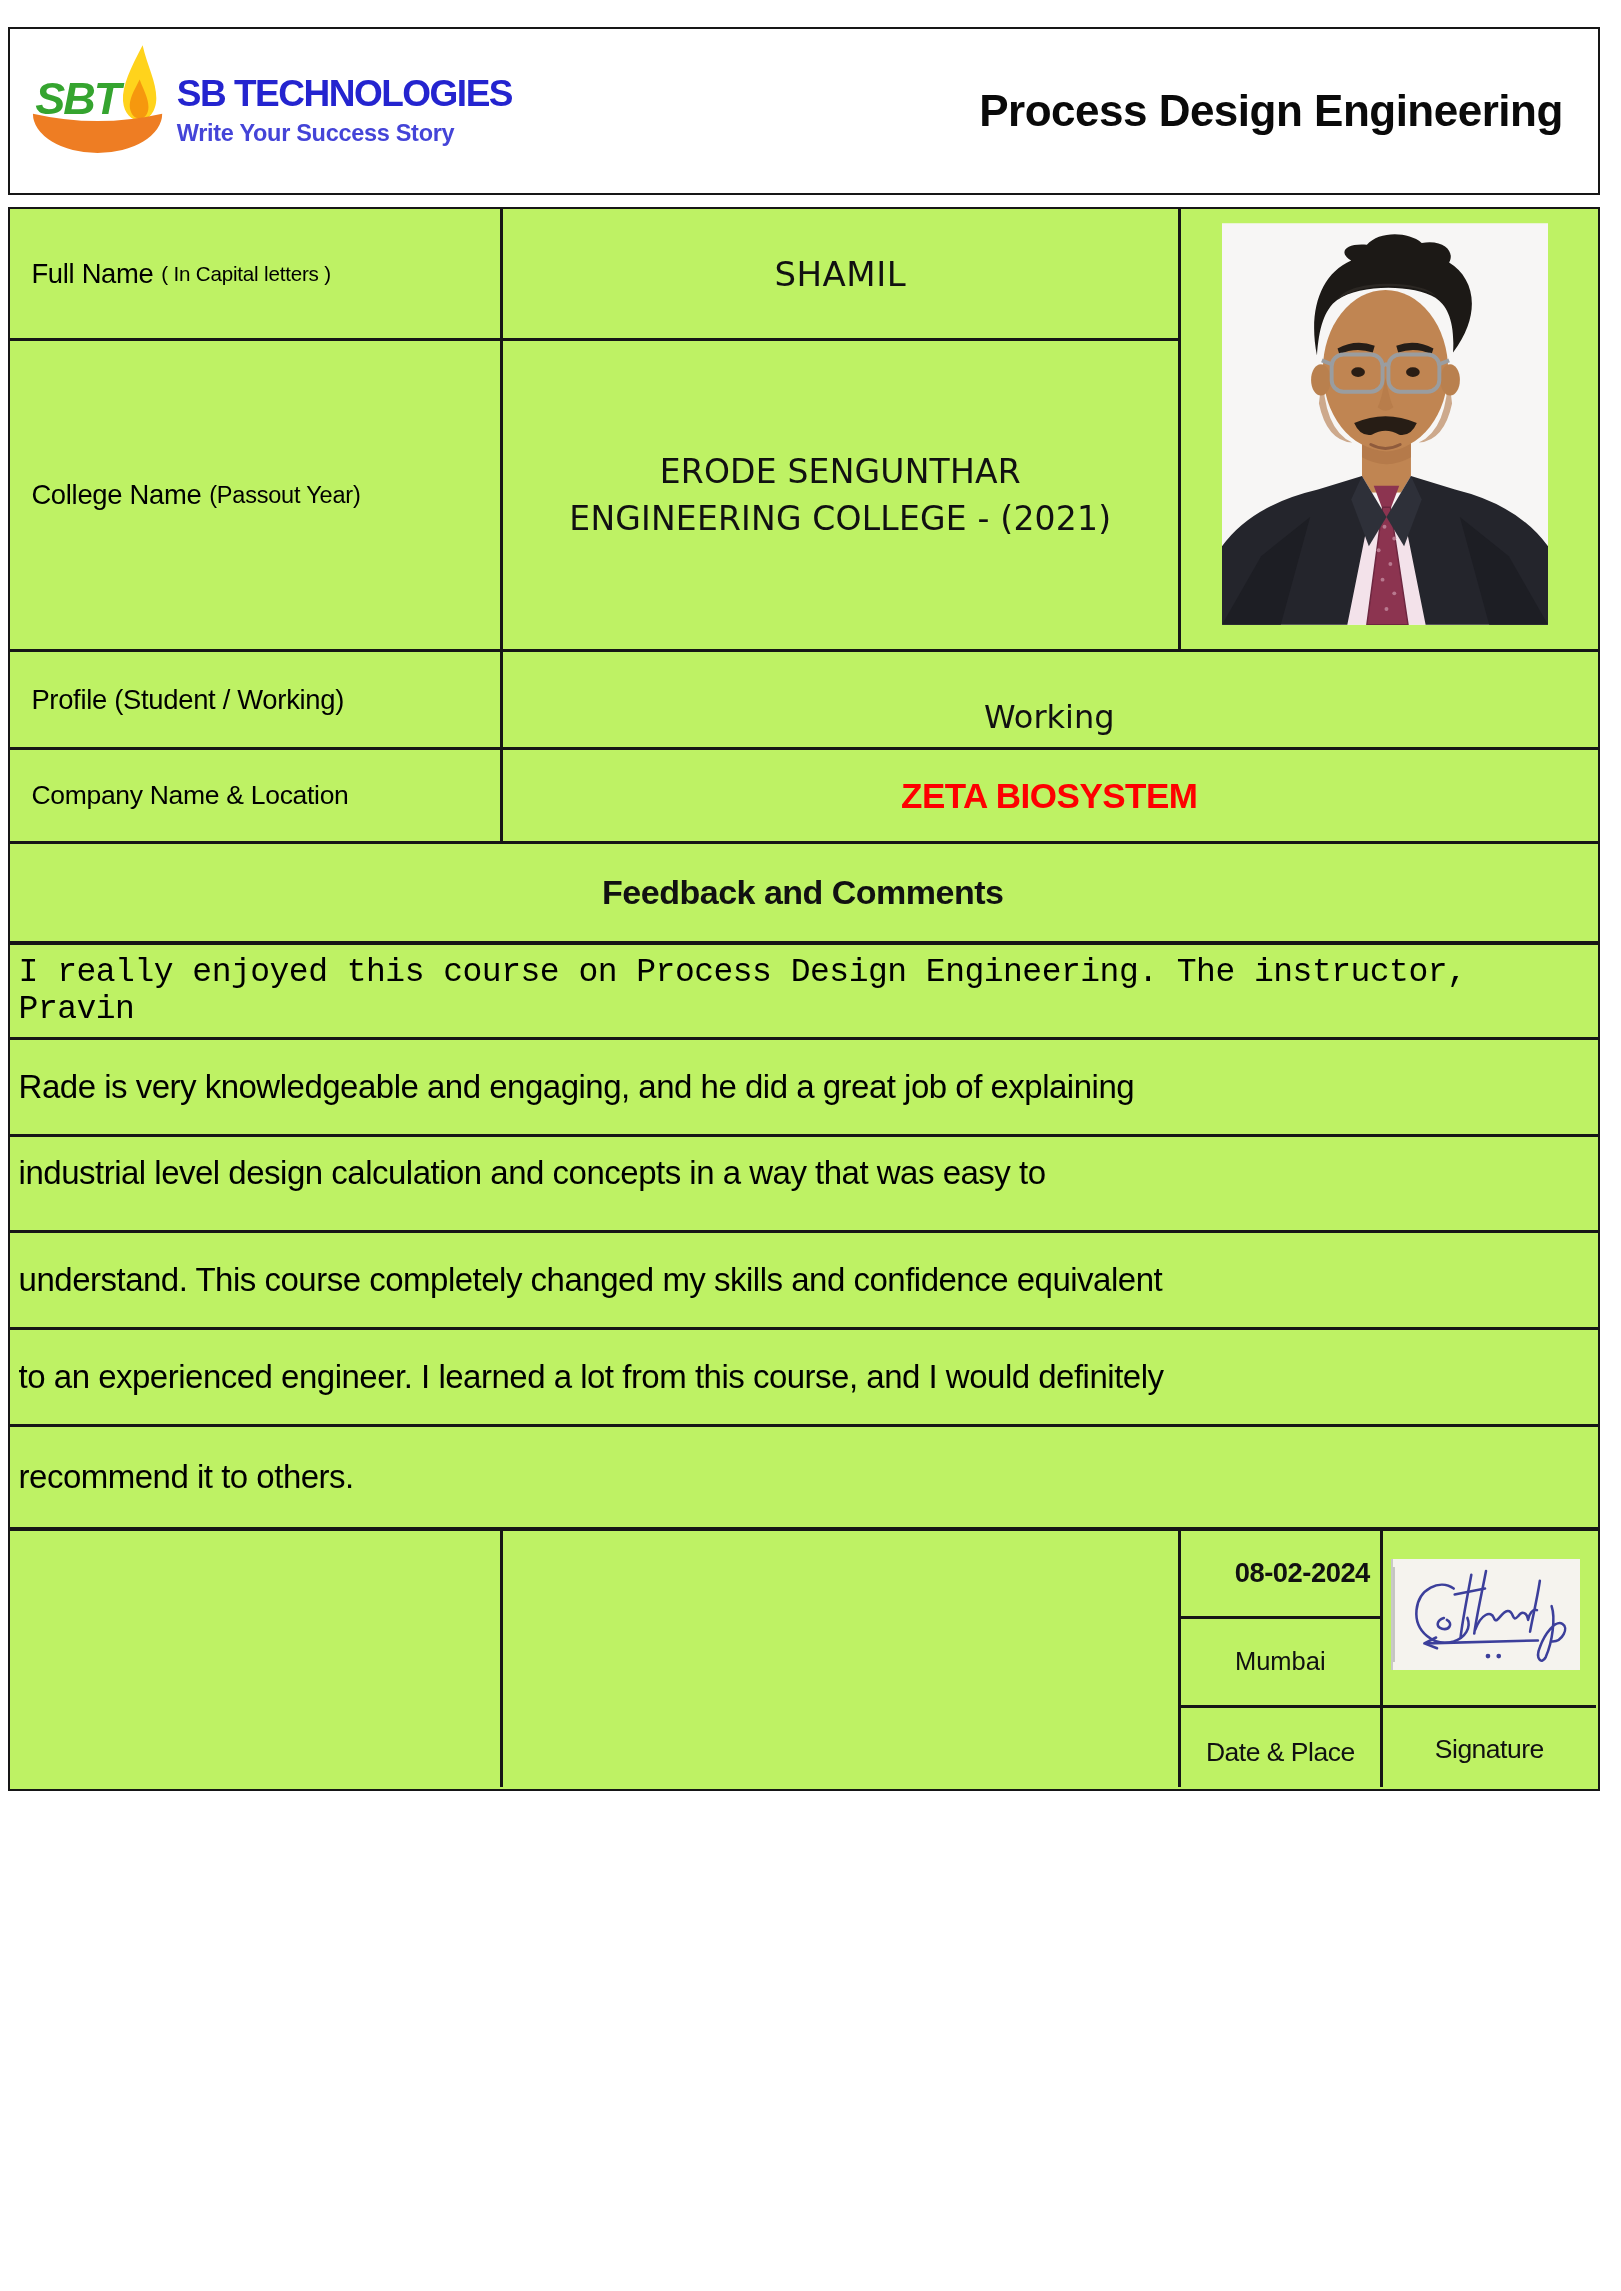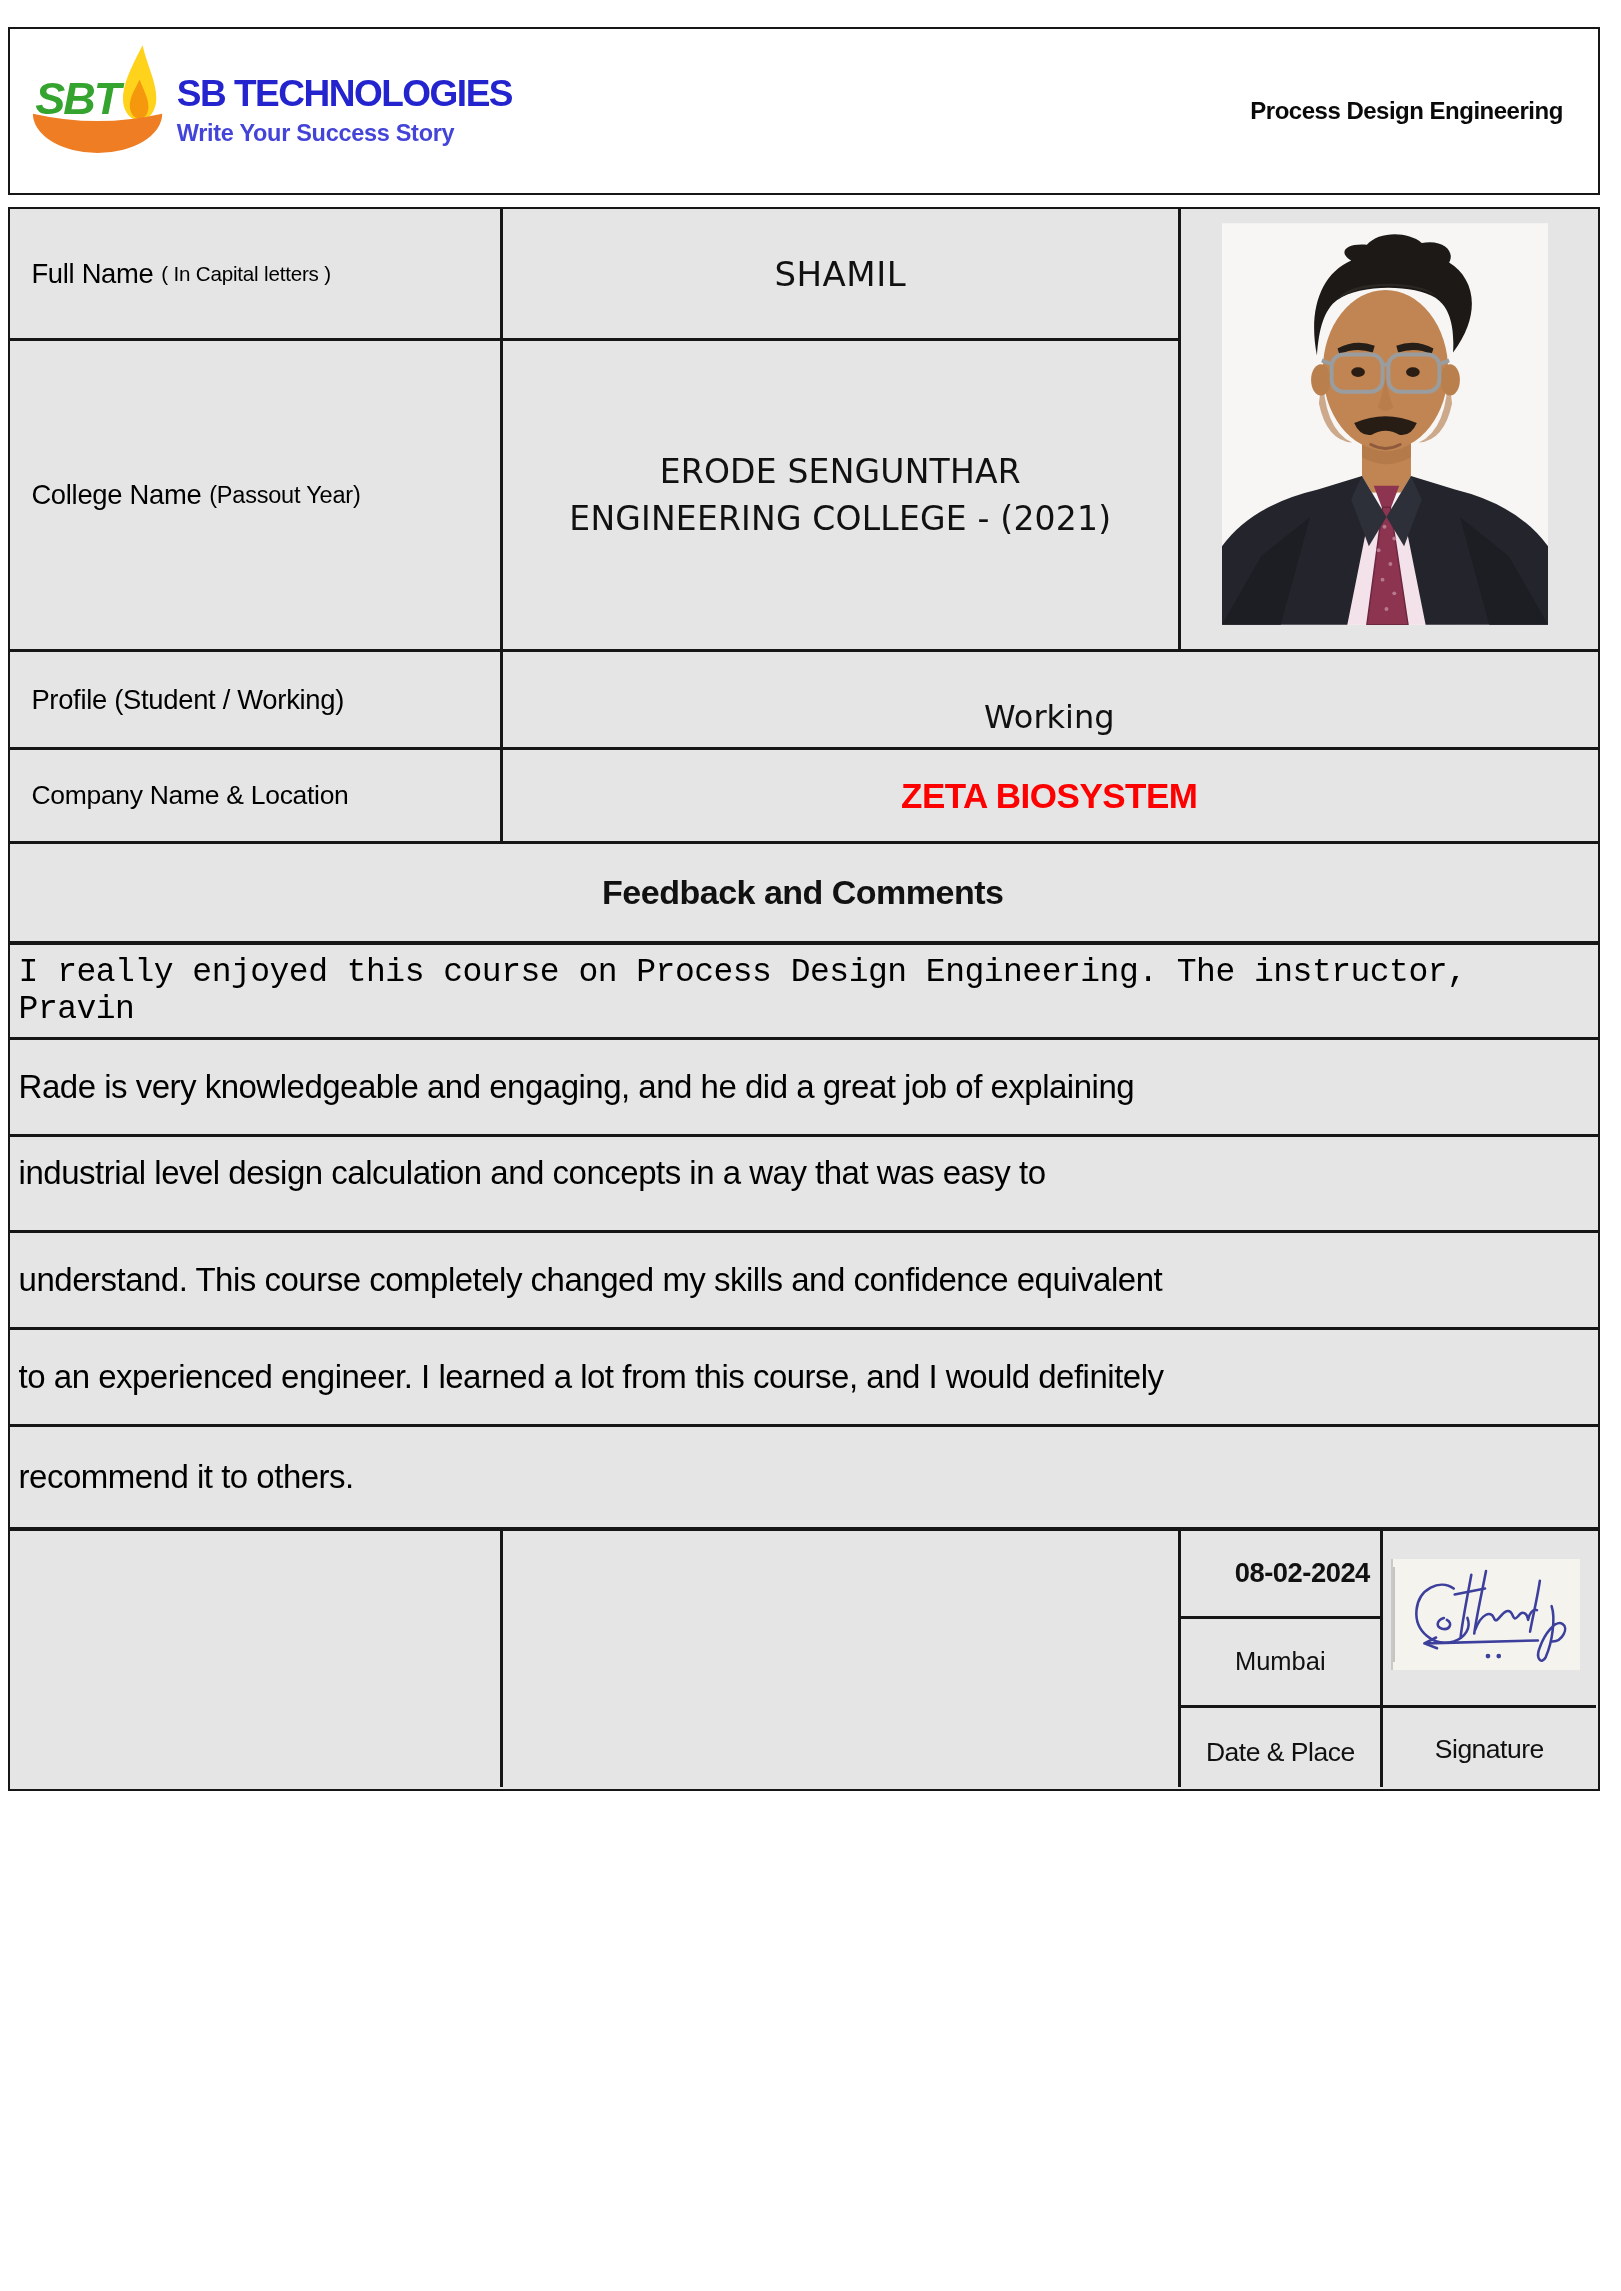--- a/index.html
+++ b/index.html
@@ -26,26 +26,26 @@
   .logo-text{position:absolute;left:167px;top:45px;}
   .logo-company{
     font-weight:bold;font-size:37px;line-height:1.1;color:#2424cf;letter-spacing:-1.5px;
   }
   .logo-tagline{
     font-weight:600;font-size:23.5px;line-height:1.2;color:#4444d8;margin-top:3.9px;letter-spacing:-0.3px;
   }
   .doc-title{
     position:absolute;right:35px;top:0;height:100%;
     display:flex;align-items:center;
-    font-weight:bold;font-size:24px;letter-spacing:-0.5px;color:#0a0a0a;
+    font-weight:bold;font-size:44px;letter-spacing:-0.5px;color:#0a0a0a;
   }
   
   .main-table{
     position:absolute;left:7.8px;top:207px;width:1592px;height:1584px;
-    border:2.9px solid #161616;box-sizing:border-box;background:#e5e5e5;
+    border:2.9px solid #161616;box-sizing:border-box;background:#bef264;
   }
   .ln{position:absolute;background:#161616;}
   .cell{position:absolute;display:flex;align-items:center;box-sizing:border-box;}
   .cell.center{justify-content:center;text-align:center;}
   .label-cell{padding-left:21.6px;font-size:27.4px;color:#000;letter-spacing:-0.3px;}
   .label-note{font-size:20.6px;margin-left:7.8px;letter-spacing:-0.2px;}
   .label-note2{font-size:23.5px;margin-left:7.8px;letter-spacing:-0.2px;}
   .value-font{font-family:"DejaVu Sans",sans-serif;}
   .v-name{font-size:34px;letter-spacing:0.5px;}
   .v-college{font-size:33px;line-height:47px;letter-spacing:0.2px;}

